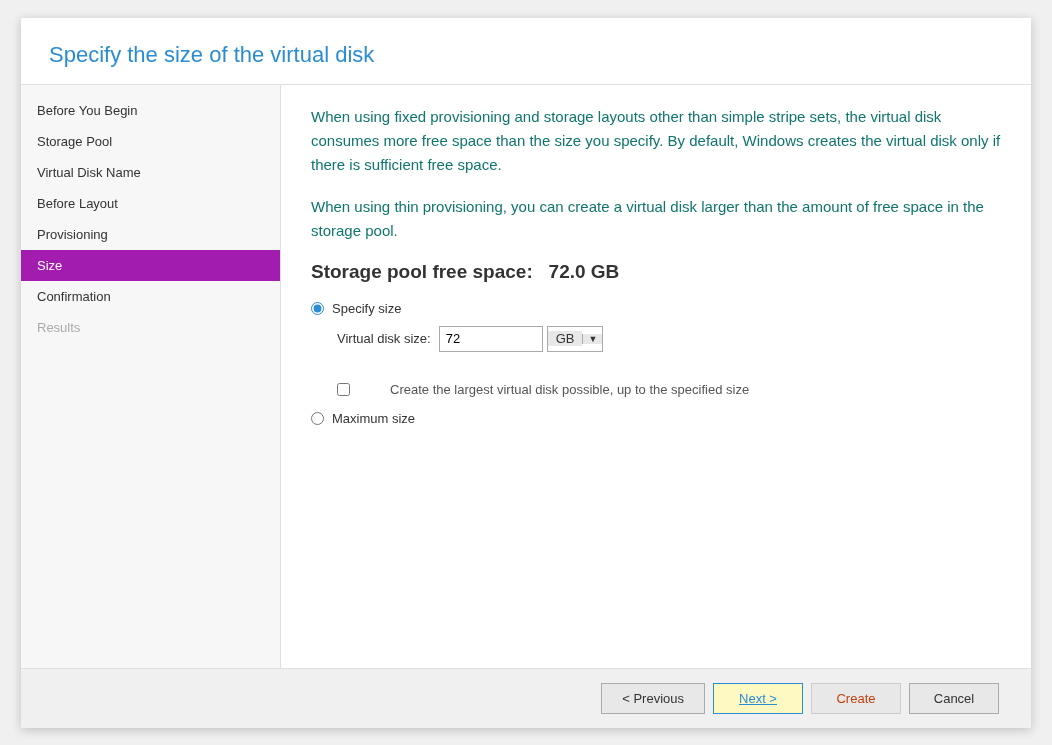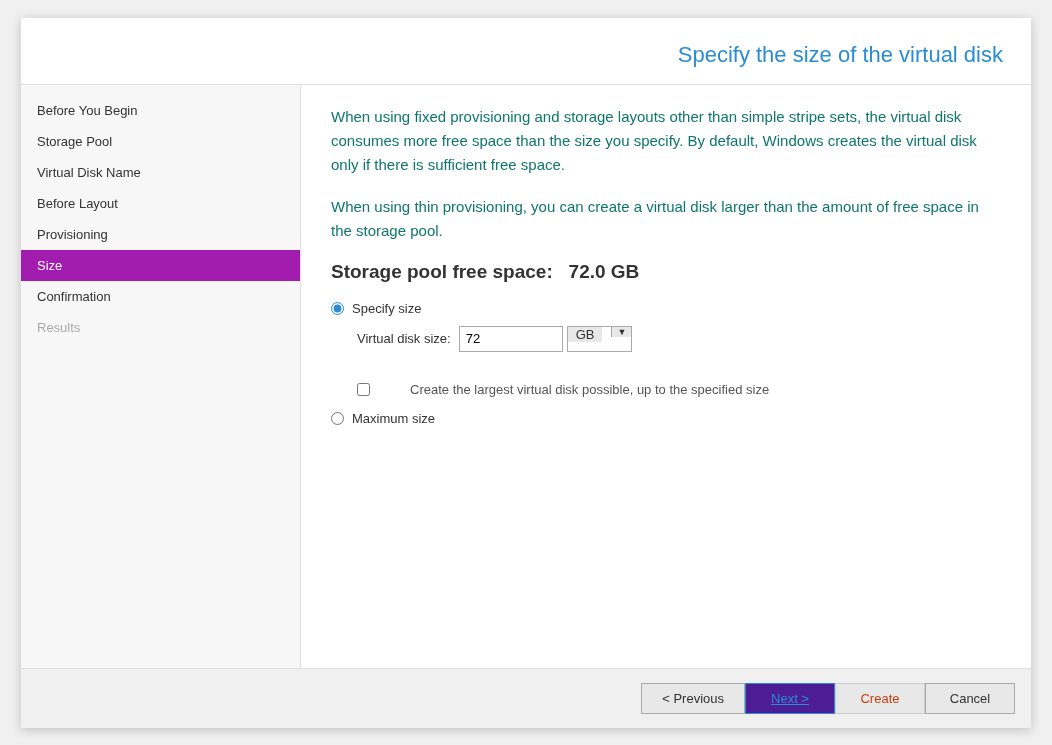--- a/index.html
+++ b/index.html
@@ -22,30 +22,29 @@
       box-shadow: 0 2px 10px rgba(0,0,0,0.2);
     }
     .dialog-header {
       padding: 24px 28px 16px 28px;
       background: #fff;
     }
     .dialog-title {
       font-size: 22px;
       font-weight: 300;
       color: #2a8dd4;
-      text-align: right;
     }
     .dialog-body {
       display: flex;
       flex: 1;
       overflow: hidden;
       border-top: 1px solid #e0e0e0;
     }
     .sidebar {
-      width: 280px;
+      width: 260px;
       background: #f7f7f7;
       border-right: 1px solid #e0e0e0;
       padding-top: 10px;
       flex-shrink: 0;
     }
     .sidebar-item {
       padding: 8px 16px;
       font-size: 13px;
       color: #333;
       cursor: default;
@@ -120,57 +119,56 @@
       margin-bottom: 14px;
       font-size: 13px;
       color: #555;
       gap: 32px;
     }
     .checkbox-row input[type="checkbox"] {
       margin-right: 8px;
     }
     .dialog-footer {
       border-top: 1px solid #e0e0e0;
-      padding: 14px 16px;
+      padding: 14px 32px;
       display: flex;
       justify-content: flex-end;
       align-items: center;
-      gap: 0;
+      gap: 8px;
       background: #f0f0f0;
     }
     .btn {
       padding: 7px 20px;
       font-size: 13px;
       cursor: pointer;
       border: 1px solid #aaa;
       background: #e8e8e8;
       color: #333;
       min-width: 90px;
       text-align: center;
       user-select: none;
     }
     .btn.primary {
       border: 1px solid #2a8dd4;
-      background: #4c1d95;
+      background: #fef9c3;
       color: #2a8dd4;
       text-decoration: underline;
     }
     .btn.disabled {
       color: #c2410c;
       background: #e8e8e8;
       border-color: #ccc;
       cursor: not-allowed;
     }
     .unit-container {
       display: flex;
       margin-left: 4px;
       border: 1px solid #aaa;
       height: 26px;
-      align-items: flex-start;
-      gap: 9px;
+      align-items: center;
     }
     .unit-label {
       padding: 0 8px;
       font-size: 13px;
       background: #e8e8e8;
       display: flex;
       align-items: center;
       color: #333;
     }
     .unit-arrow {

